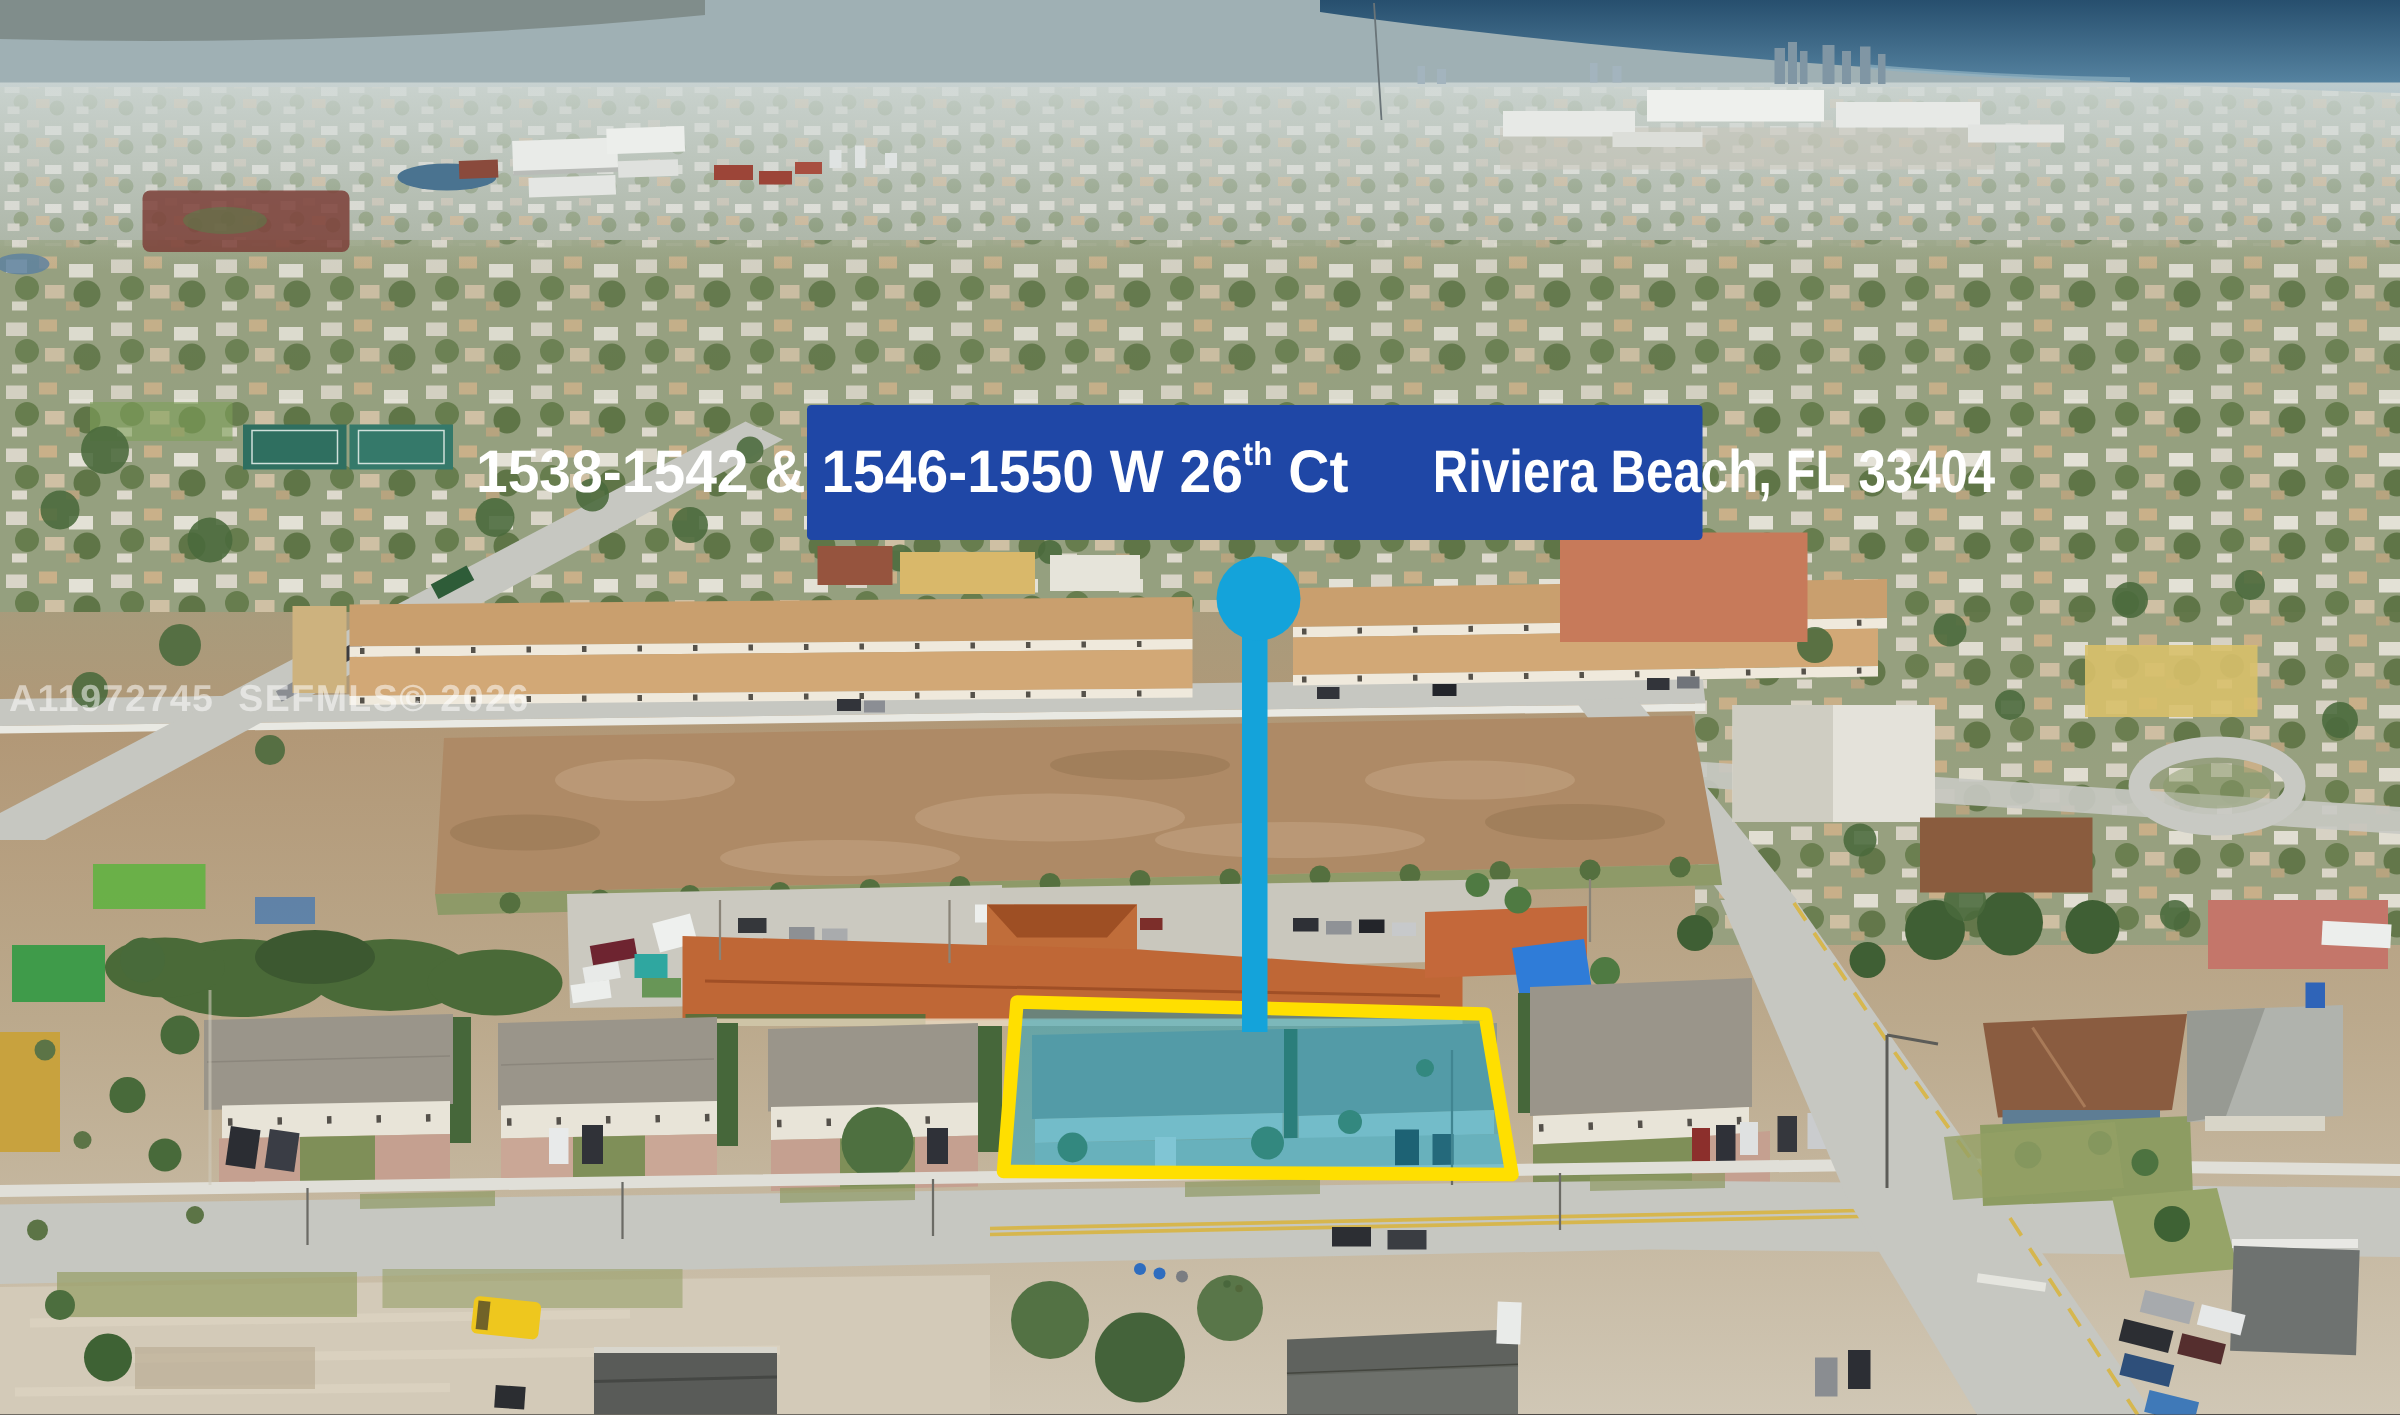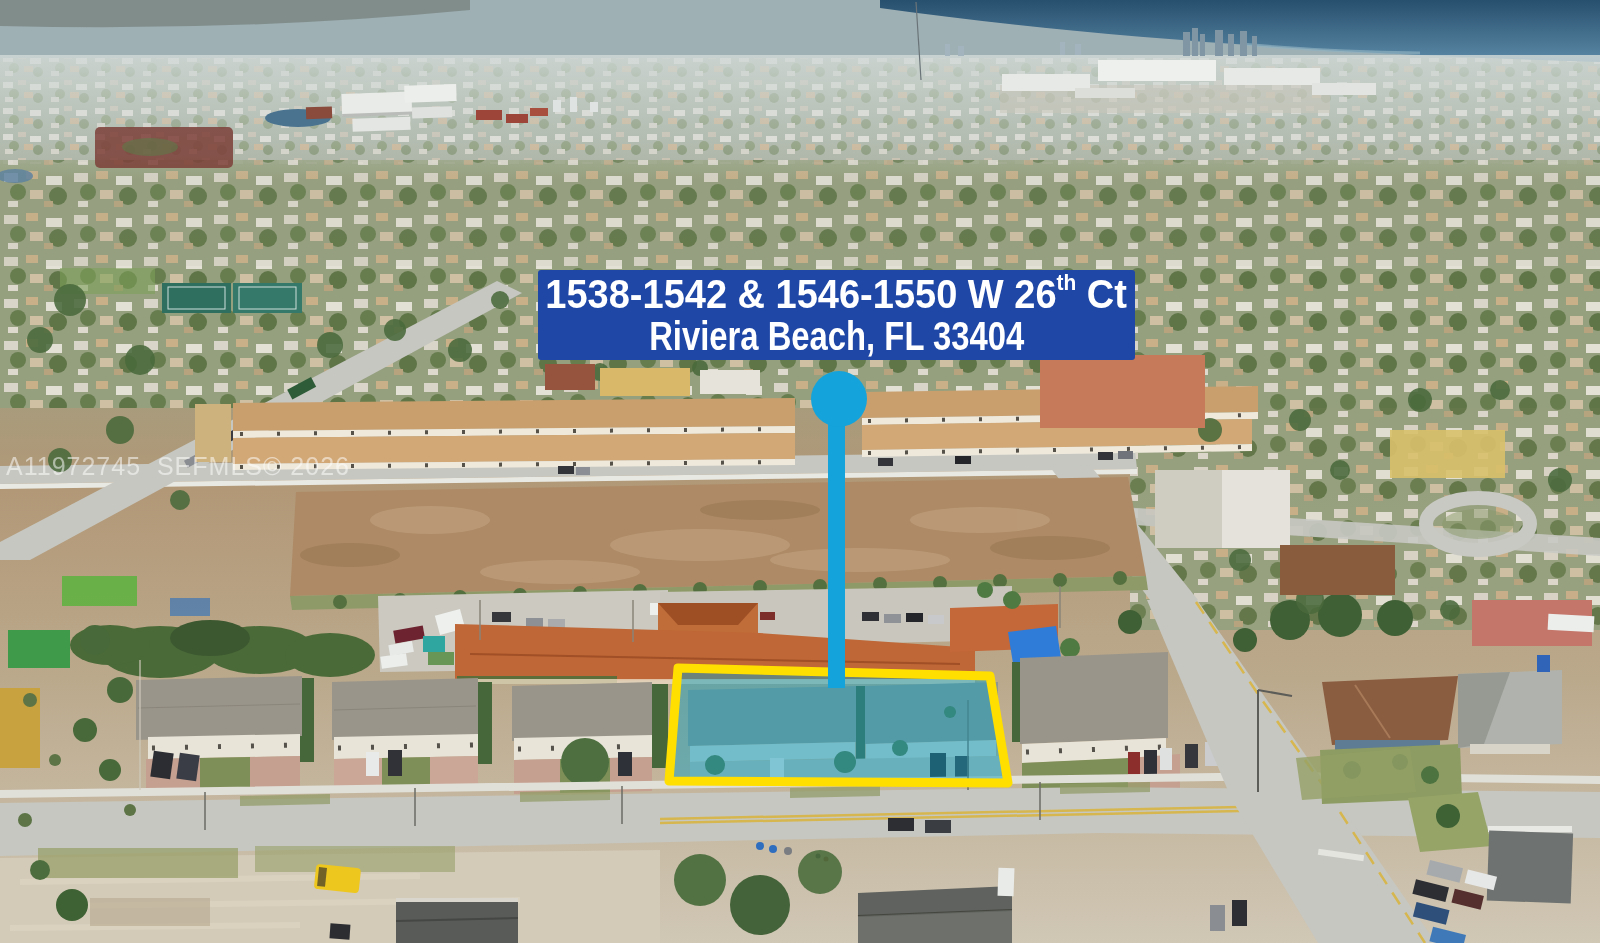--- a/index.html
+++ b/index.html
@@ -1,28 +1,28 @@
 <!DOCTYPE html>
 <html style="--banner-background: #1f47a6; --banner-text: #ffffff; --pin: #14a3da; --highlight-border: #ffdf00; --highlight-fill: rgba(23,160,190,0.5); --watermark: rgba(255,255,255,0.52);"><head>
 <meta charset="utf-8">
 <style>
   html,body{margin:0;padding:0;background:#222}
   .stage{position:relative;width:1600px;height:943px;overflow:hidden;font-family:"Liberation Sans",sans-serif}
   .stage svg{position:absolute;left:0;top:0}
   .banner{
     position:absolute;left:538px;top:270px;width:597px;height:90px;
     background:var(--banner-background,#1f47a6);color:var(--banner-text,#fff);
-    display:flex;flex-direction:column;align-items:center;justify-content:center;
+    display:flex;flex-direction:row;align-items:center;justify-content:center;
     border-radius:3px;line-height:1.05;font-weight:bold;z-index:5}
   .banner .l1{font-size:40px;transform:scaleX(.95);white-space:nowrap}
   .banner .l2{font-size:40px;transform:scaleX(.82);white-space:nowrap}
   .banner sup{font-size:22px;position:relative;top:-4px;vertical-align:super;font-weight:bold}
   .watermark{
     position:absolute;left:6px;top:452px;font-size:25px;letter-spacing:1px;
-    color:var(--watermark,rgba(255,255,255,.5));white-space:pre;z-index:4;font-weight:400}
+    color:var(--watermark,rgba(255,255,255,.5));white-space:pre;z-index:4;font-weight:700}
 </style>
 </head>
 <body>
 
 <div class="stage">
 
 <svg width="1600" height="943" viewBox="0 0 1600 943">
   <defs>
     <linearGradient id="baseG" x1="0" y1="0" x2="0" y2="1">
       <stop offset="0" stop-color="#9fab9e"></stop>

